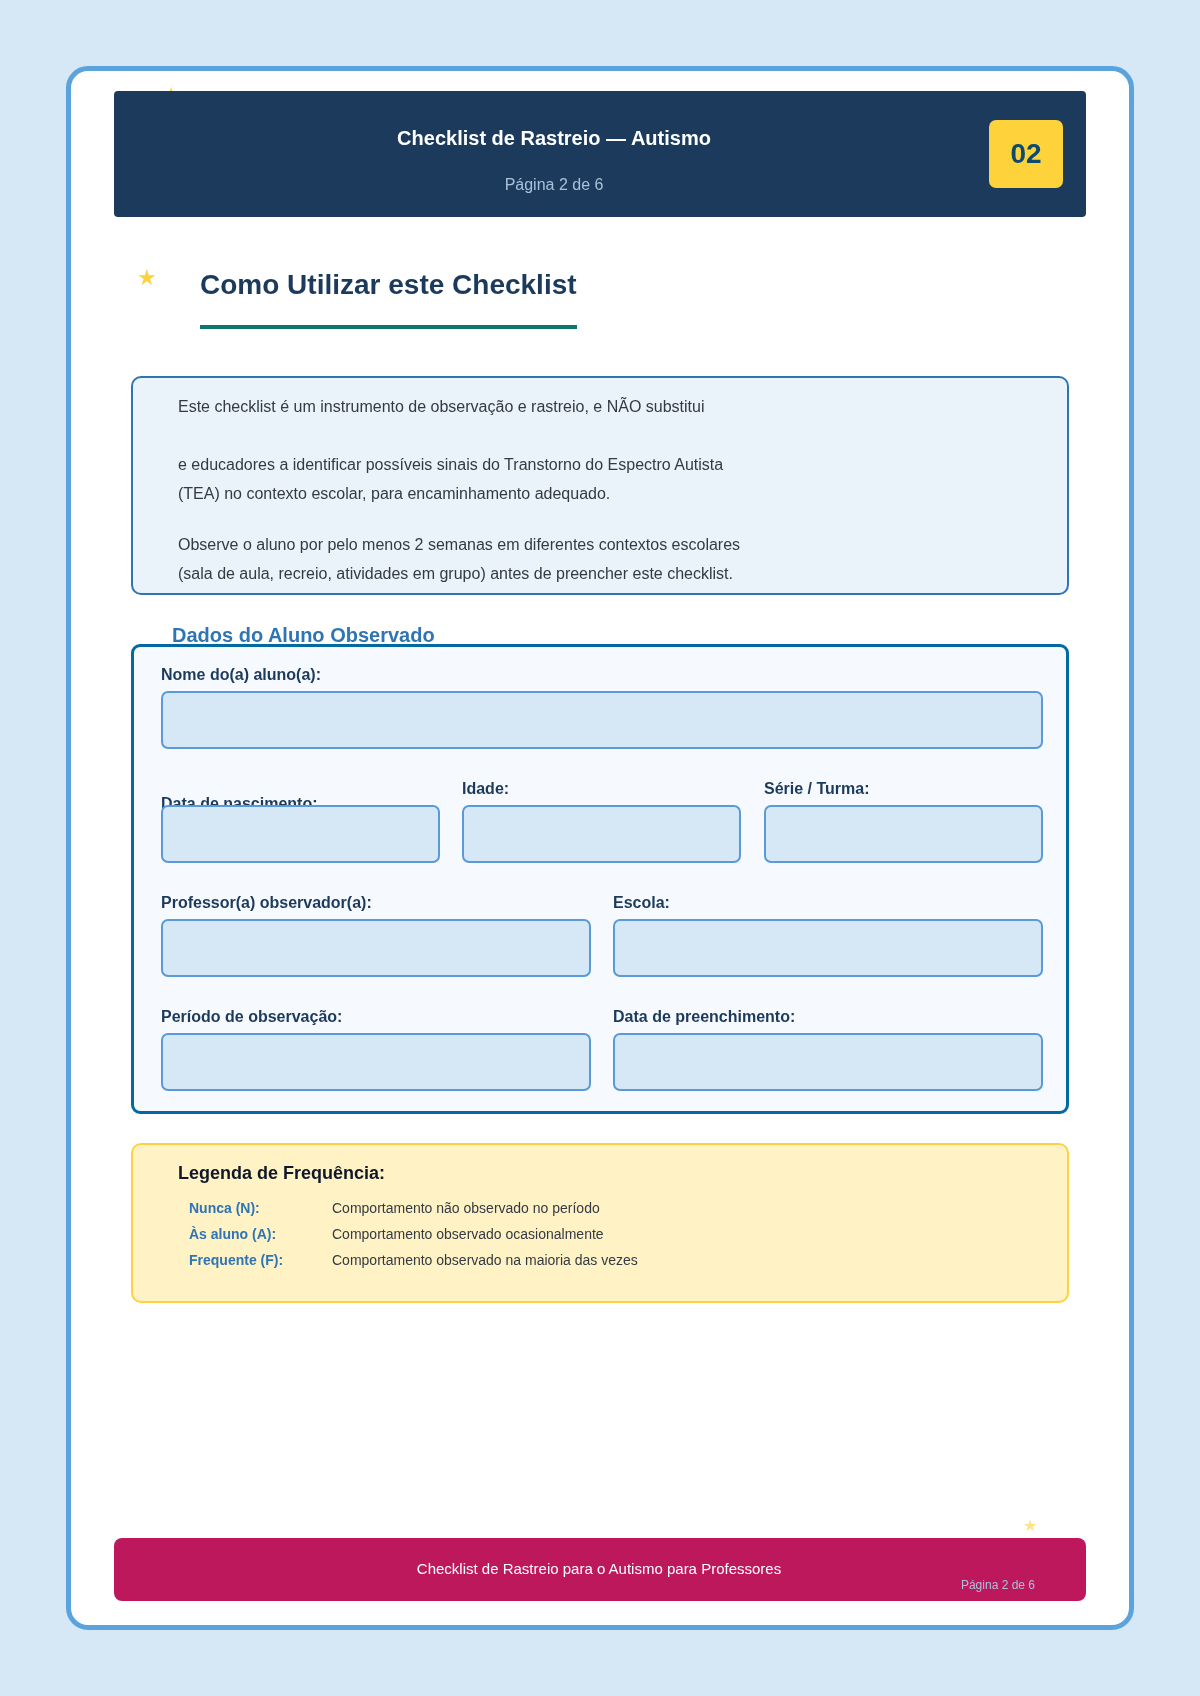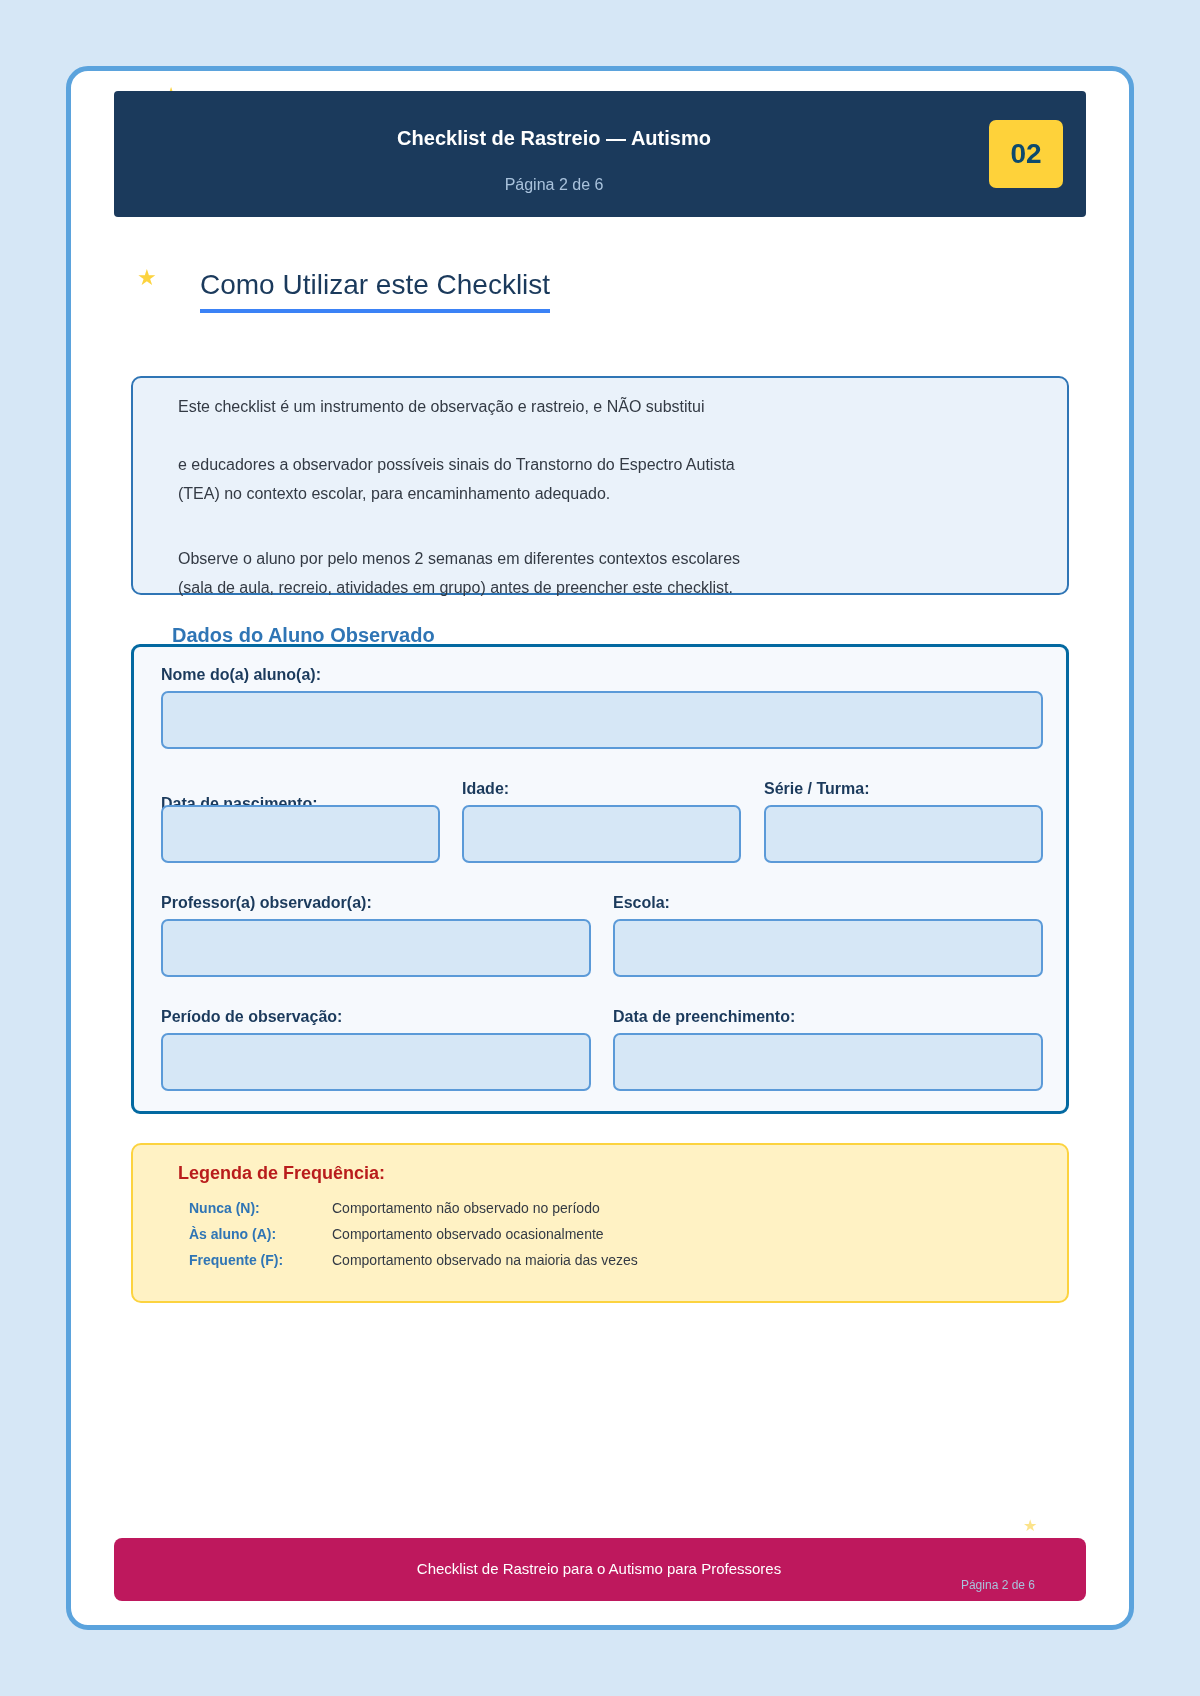--- a/index.html
+++ b/index.html
@@ -15,34 +15,34 @@
     background: #1b3a5c; border-radius: 4px; z-index: 1;
   }
   .header-title { position: absolute; left: 0; width: 880px; top: 36px; text-align: center;
     color: #ffffff; font-weight: bold; font-size: 20px; }
   .header-sub { position: absolute; left: 0; width: 880px; top: 85px; text-align: center;
     color: #a9c2dc; font-size: 16px; }
   .page-badge { position: absolute; right: 23px; top: 29px; width: 74px; height: 68px;
     background: #fed23a; border-radius: 7px; color: #0c4a6e; font-weight: bold; font-size: 28px;
     display: flex; align-items: center; justify-content: center; }
   .section-star { left: 66px; top: 196px; font-size: 22px; }
-  .section-title { position: absolute; left: 129px; top: 198px; color: #1b3a5c; font-weight: normal; font-size: 28px;
-    padding-bottom: 8px; border-bottom: 4px solid #3b82f6; }
+  .section-title { position: absolute; left: 129px; top: 198px; color: #1b3a5c; font-weight: bold; font-size: 28px;
+    padding-bottom: 24px; border-bottom: 4px solid #0f766e; }
   .intro-box { position: absolute; left: 60px; top: 305px; width: 938px; height: 219px;
     background: #eaf2fa; border: 2px solid #2f75b5; border-radius: 10px; padding: 14px 0 0 45px;
     color: #333a44; font-size: 16px; line-height: 29px; }
-  .intro-box p + p { margin-top: 36px; }
+  .intro-box p + p { margin-top: 22px; }
   .data-title { position: absolute; left: 101px; top: 553px; color: #2f75b5; font-weight: bold; font-size: 20px; z-index: 2; }
   .data-box { position: absolute; left: 60px; top: 573px; width: 938px; height: 470px;
     background: #f6f9fd; border: 3px solid #0369a1; border-radius: 9px; z-index: 1; }
   .field-label { position: absolute; color: #1b3a5c; font-weight: bold; font-size: 16px; }
   .field-input { position: absolute; height: 58px; background: #d6e7f6; border: 2px solid #5b9ad8; border-radius: 7px; }
   .legend-box { position: absolute; left: 60px; top: 1072px; width: 938px; height: 160px;
     background: #fff2c4; border: 2px solid #fcd33f; border-radius: 10px; }
-  .legend-title { position: absolute; left: 45px; top: 18px; color: #b91c1c; font-weight: bold; font-size: 18px; }
+  .legend-title { position: absolute; left: 45px; top: 18px; color: #0f172a; font-weight: bold; font-size: 18px; }
   .legend-row { position: absolute; left: 56px; font-size: 14px; }
   .legend-key { position: absolute; left: 0; color: #2f75b5; font-weight: bold; white-space: nowrap; }
   .legend-val { position: absolute; left: 143px; color: #333a44; white-space: nowrap; }
   .star-bottom { left: 952px; top: 1447px; font-size: 16px; color: #fce38a; }
   .footer { position: absolute; left: 43px; top: 1467px; width: 972px; height: 63px;
     background: #be185d; border-radius: 8px; }
   .footer-text { position: absolute; left: 0; width: 970px; top: 22px; text-align: center; color: #ffffff; font-size: 15px; }
   .footer-page { position: absolute; right: 51px; top: 40px; color: #a9c2dc; font-size: 12px; }
 </style>
 </head>
@@ -58,21 +58,21 @@
     <div class="page-badge">02</div>
   </div>
 
   <span class="star section-star">★</span>
   <div class="section-title">Como Utilizar este Checklist</div>
 
   <div class="intro-box">
     <p>
       <span>Este checklist é um instrumento de observação e rastreio, e NÃO substitui</span><br>
       <br>
-      <span>e educadores a observador possíveis sinais do Transtorno do Espectro Autista</span><br>
+      <span>e educadores a identificar possíveis sinais do Transtorno do Espectro Autista</span><br>
       <span>(TEA) no contexto escolar, para encaminhamento adequado.</span>
     </p>
     <p>
       <span>Observe o aluno por pelo menos 2 semanas em diferentes contextos escolares</span><br>
       <span>(sala de aula, recreio, atividades em grupo) antes de preencher este checklist.</span>
     </p>
   </div>
 
   <div class="data-title">Dados do Aluno Observado</div>
   <div class="data-box">

